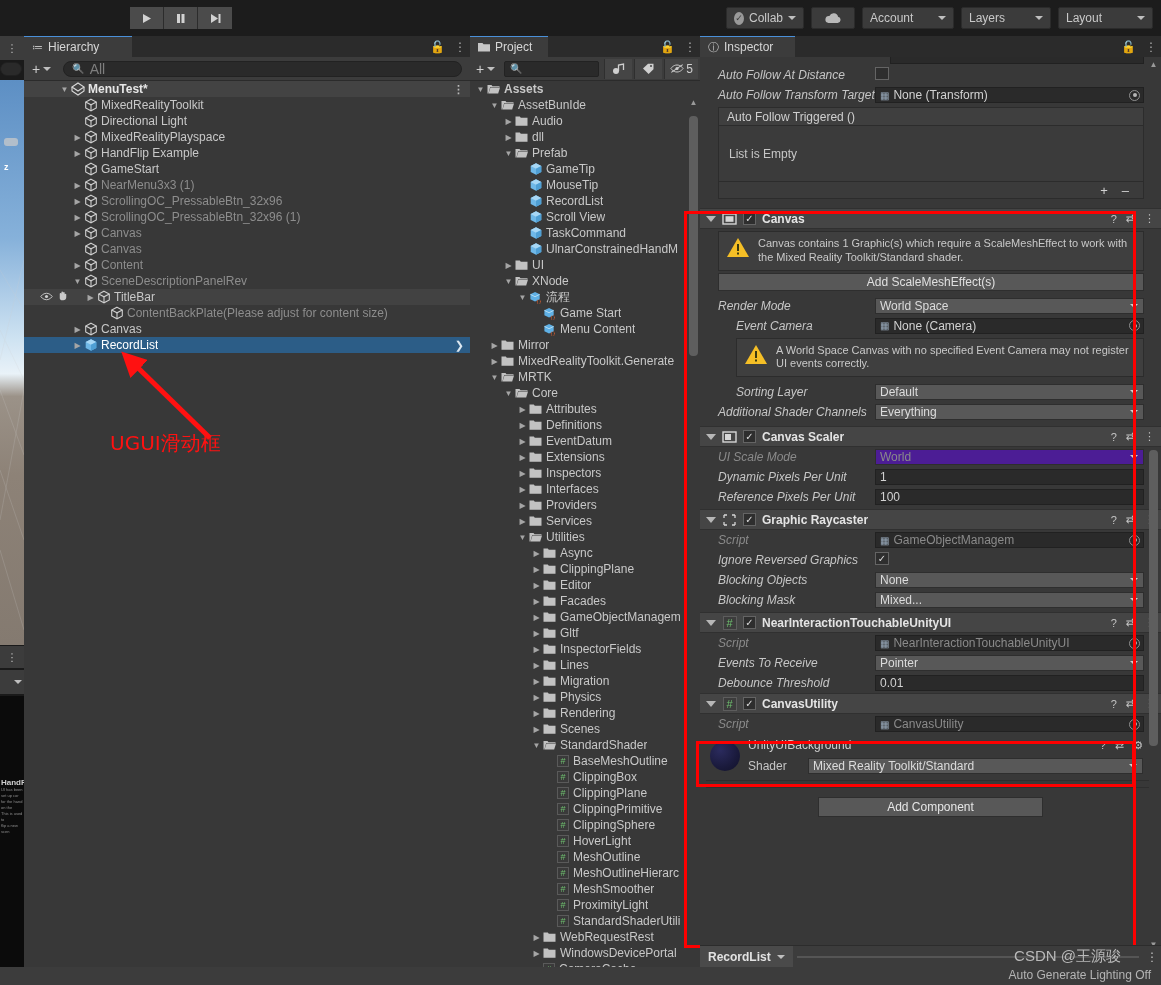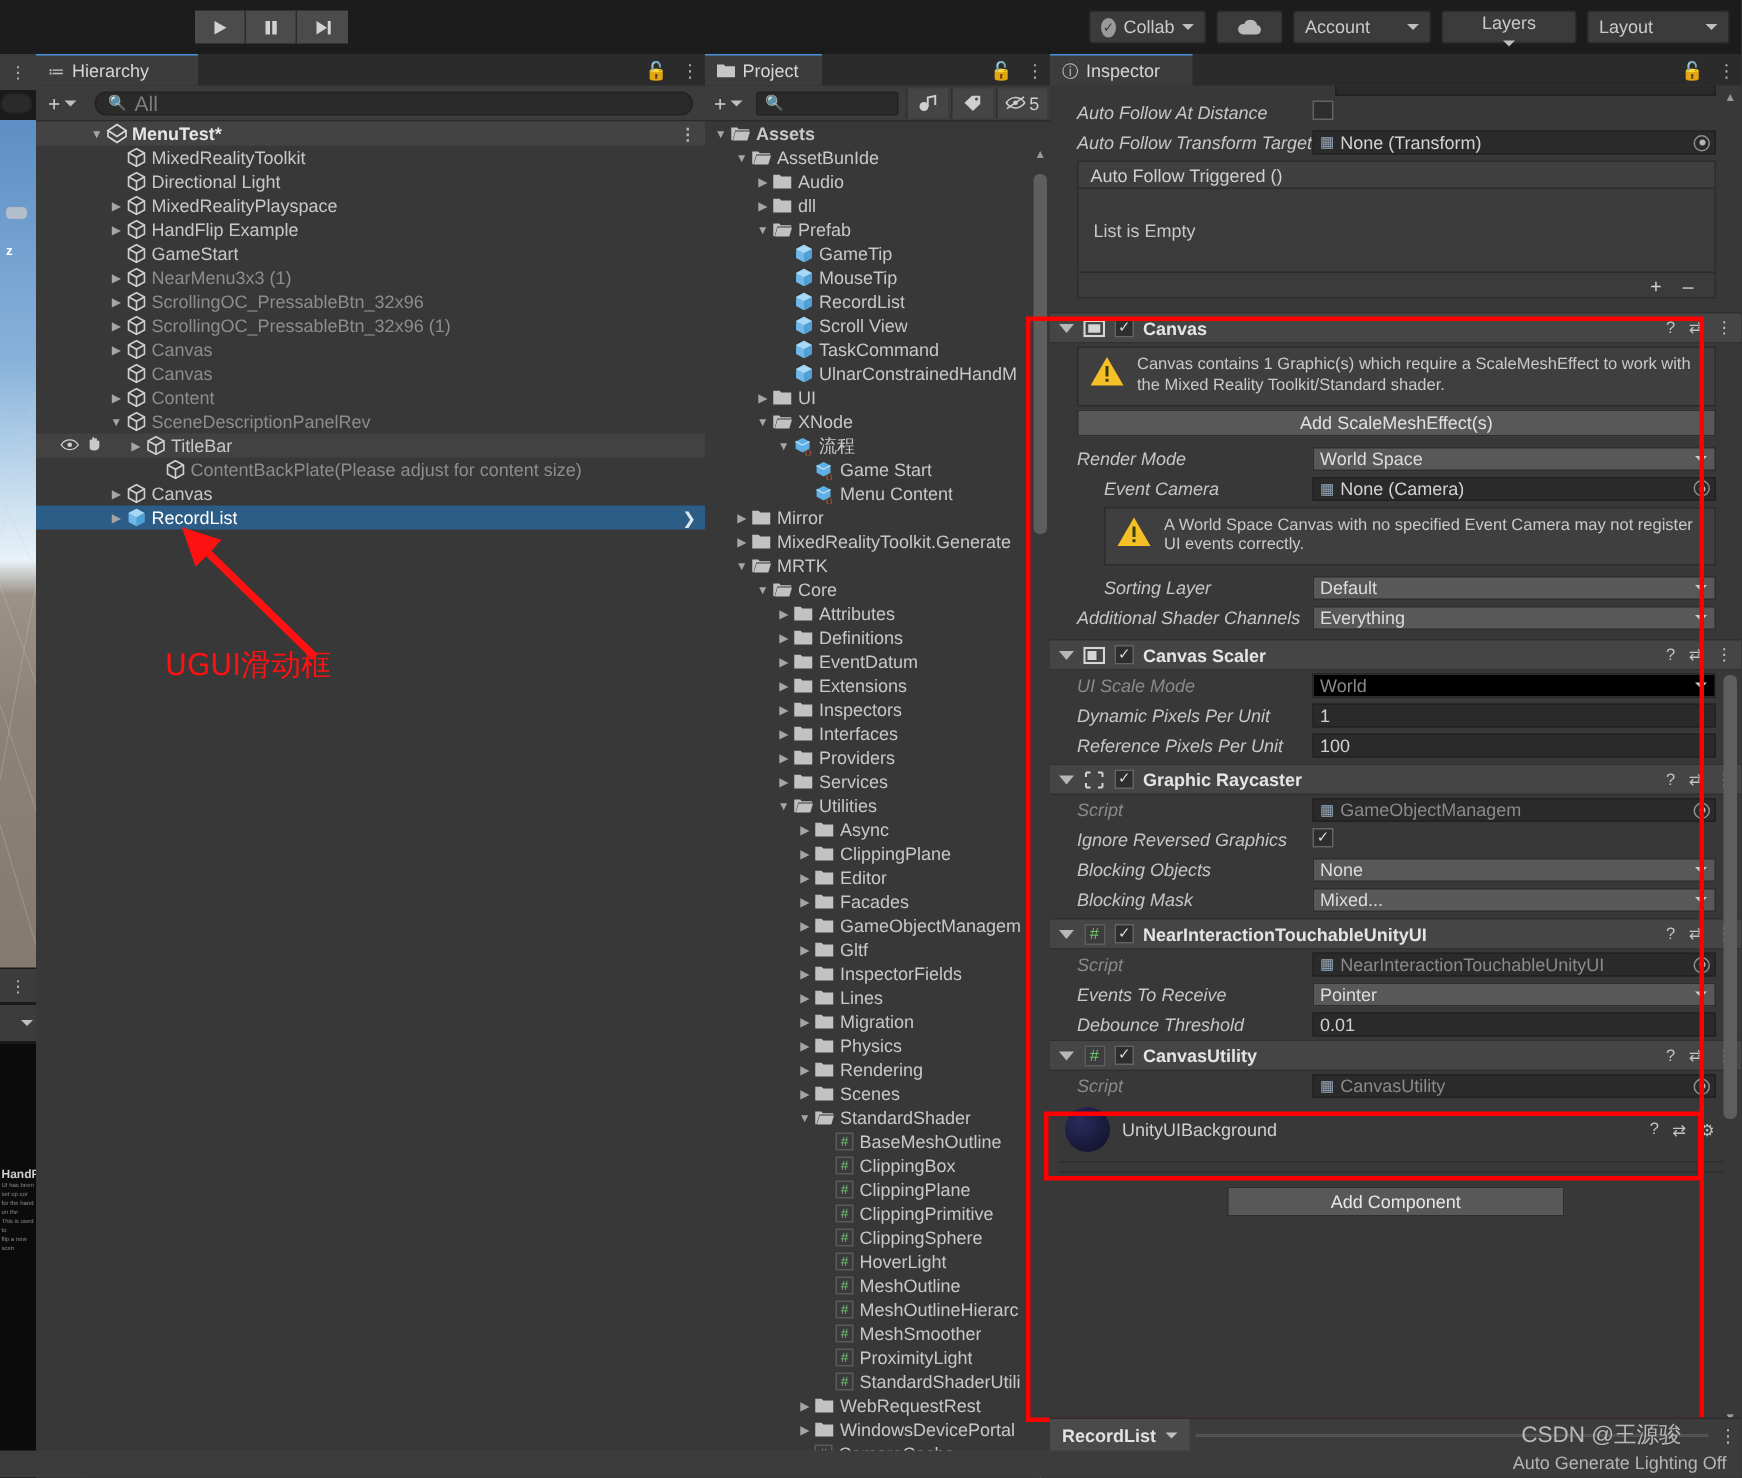--- a/index.html
+++ b/index.html
@@ -20,21 +20,21 @@
               display:flex; align-items:center; justify-content:center; color:#d2d2d2; }
   .play-btn:last-child { border-right:none; }
   .play-btn svg { display:block; }
 
   .tb-right { position:absolute; right:8px; top:7px; display:flex; gap:7px; height:22px; align-items:center; }
   .tb-btn { height:22px; background:#3b3b3b; border:1px solid #2b2b2b; border-radius:2px;
             display:flex; align-items:center; padding:0 7px; color:#c9c9c9; font-size:12px; gap:5px; }
   .tb-btn.collab { width:78px; }
   .tb-btn.cloud { width:44px; justify-content:center; }
   .tb-btn.account { width:92px; }
-  .tb-btn.layers { width:90px;flex-direction:column; }
+  .tb-btn.layers { width:90px; }
   .tb-btn.layout { width:95px; }
   .tb-btn .lbl { flex:1; }
   .caret-d { width:0;height:0;border-left:4px solid transparent;border-right:4px solid transparent;
              border-top:4px solid #bfbfbf; }
   .collab-check { width:13px;height:13px;border-radius:50%;background:#9a9a9a;
                   display:flex;align-items:center;justify-content:center;color:#3b3b3b;font-size:9px;}
 
   
   .panel { position:absolute; background:#383838; }
   .panel-tabstrip { height:21px; background:#2b2b2b; position:relative; }
@@ -94,21 +94,21 @@
   .insp-body { position:relative; height:911px; overflow:hidden; }
   .fieldrow { height:20px; display:flex; align-items:center; font-size:12px; }
   .fieldlbl { width:175px; padding-left:18px; color:#c6c6c6; text-align:left;font-style:italic; }
   .fieldlbl.indent { padding-left:36px; }
   .fieldlbl.dis { color:#8a8a8a; }
   .fieldval { flex:1; margin-right:17px; height:16px; }
   .inputbox { height:16px; background:#2a2a2a; border:1px solid #212121; color:#d2d2d2;
               display:flex; align-items:center; padding:0 4px; font-size:12px; }
   .dropdown { height:16px; background:#585858; border:1px solid #2e2e2e; color:#dcdcdc;
               display:flex; align-items:center; padding:0 4px; font-size:12px; position:relative; }
-  .dropdown.dis { background:#000000; color:#8a8a8a; }
+  .dropdown.dis { background:#4c1d95; color:#8a8a8a; }
   .dropdown .caret { position:absolute; right:5px; width:0;height:0;
                      border-left:4px solid transparent;border-right:4px solid transparent;border-top:4px solid #cfcfcf; }
   .objfield { height:16px; background:#2a2a2a; border:1px solid #212121; color:#d2d2d2;
               display:flex; align-items:center; padding:0 4px; font-size:12px; gap:4px; position:relative;}
   .objfield.dis { color:#8a8a8a; }
   .objfield .pick { position:absolute; right:3px; width:11px;height:11px;border:1px solid #8f8f8f;border-radius:50%;
                     display:flex;align-items:center;justify-content:center;}
   .objfield .pick::after { content:""; width:4px;height:4px;border-radius:50%;background:#b5b5b5;}
   .chk { width:13px;height:13px;background:#2e2e2e;border:1px solid #646464;display:flex;
          align-items:center;justify-content:center;color:#dadada;font-size:10px;line-height:1;}
@@ -1385,20 +1385,27 @@
           <span class="matsphere"></span>
           <div style="flex:1">
             <div style="display:flex;align-items:center;">
               <span style="flex:1;color:#cfcfcf;font-size:12px;">UnityUIBackground</span>
               <span style="display:flex;gap:9px;color:#c3c3c3;font-size:11px;margin-right:12px;">
                 <span>?</span>
                 <span>⇄</span>
                 <span>⚙</span>
               </span>
             </div>
+            <div style="display:flex;align-items:center;margin-top:6px;">
+              <span style="width:60px;color:#c6c6c6;font-size:12px;">Shader</span>
+              <div class="dropdown" style="flex:1;margin-right:12px;">
+                <span>Mixed Reality Toolkit/Standard</span>
+                <span class="caret"></span>
+              </div>
+            </div>
           </div>
         </div>
         <div style="height:1px;background:#2e2e2e;margin:4px 12px 0 6px"></div>
         <div style="height:1px;background:#2e2e2e;margin:6px 12px 0 6px"></div>
         <div class="addcomp">
           <span>Add Component</span>
         </div>
       </div>
     <div class="insp-scroll" style="top:24px;height:890px;">
       <div style="position:absolute;top:0;left:0;width:9px;color:#9a9a9a;font-size:8px;text-align:center;">▲</div>

